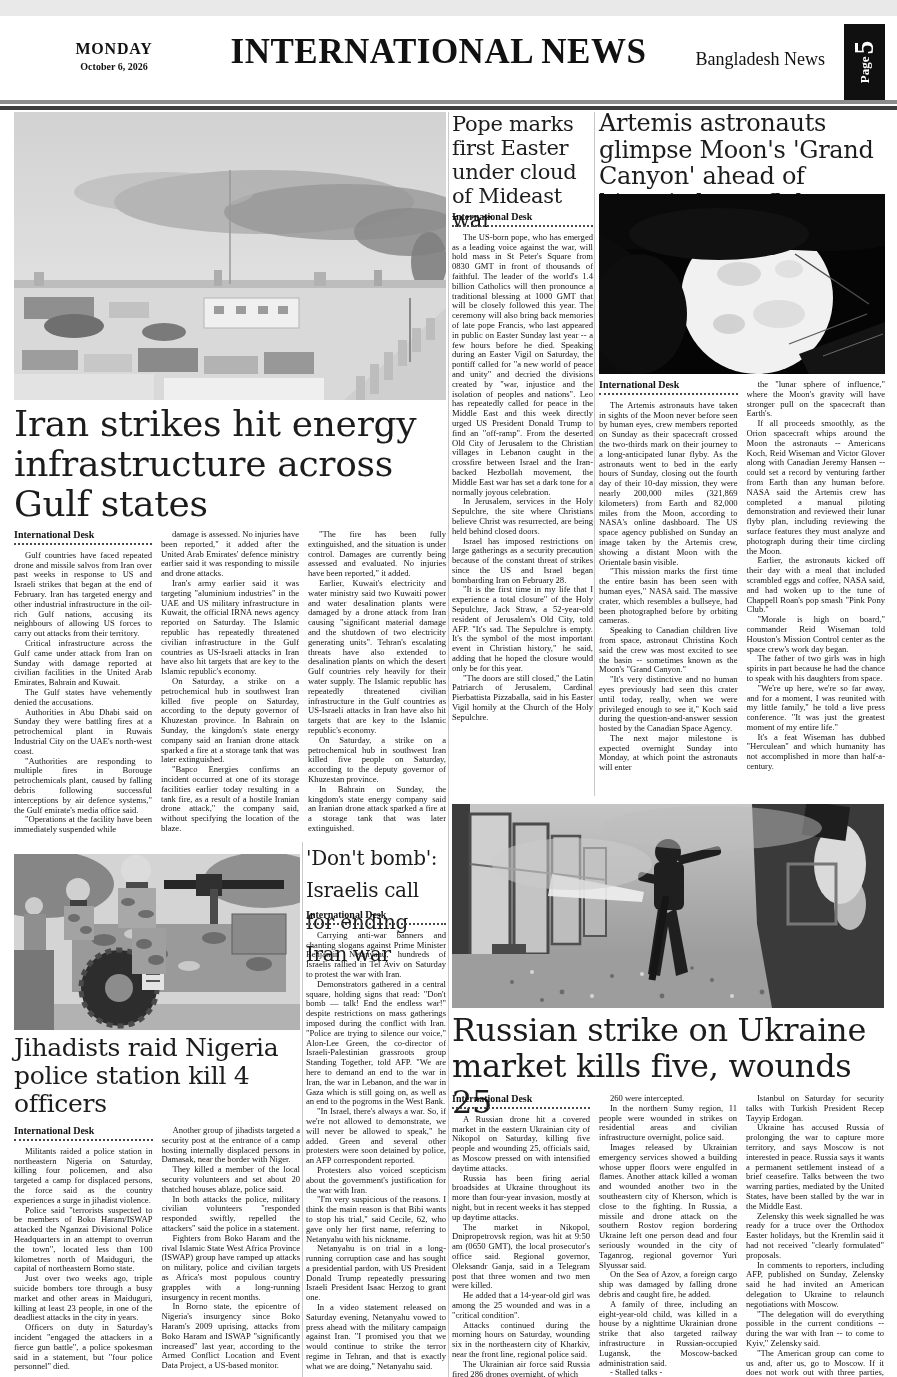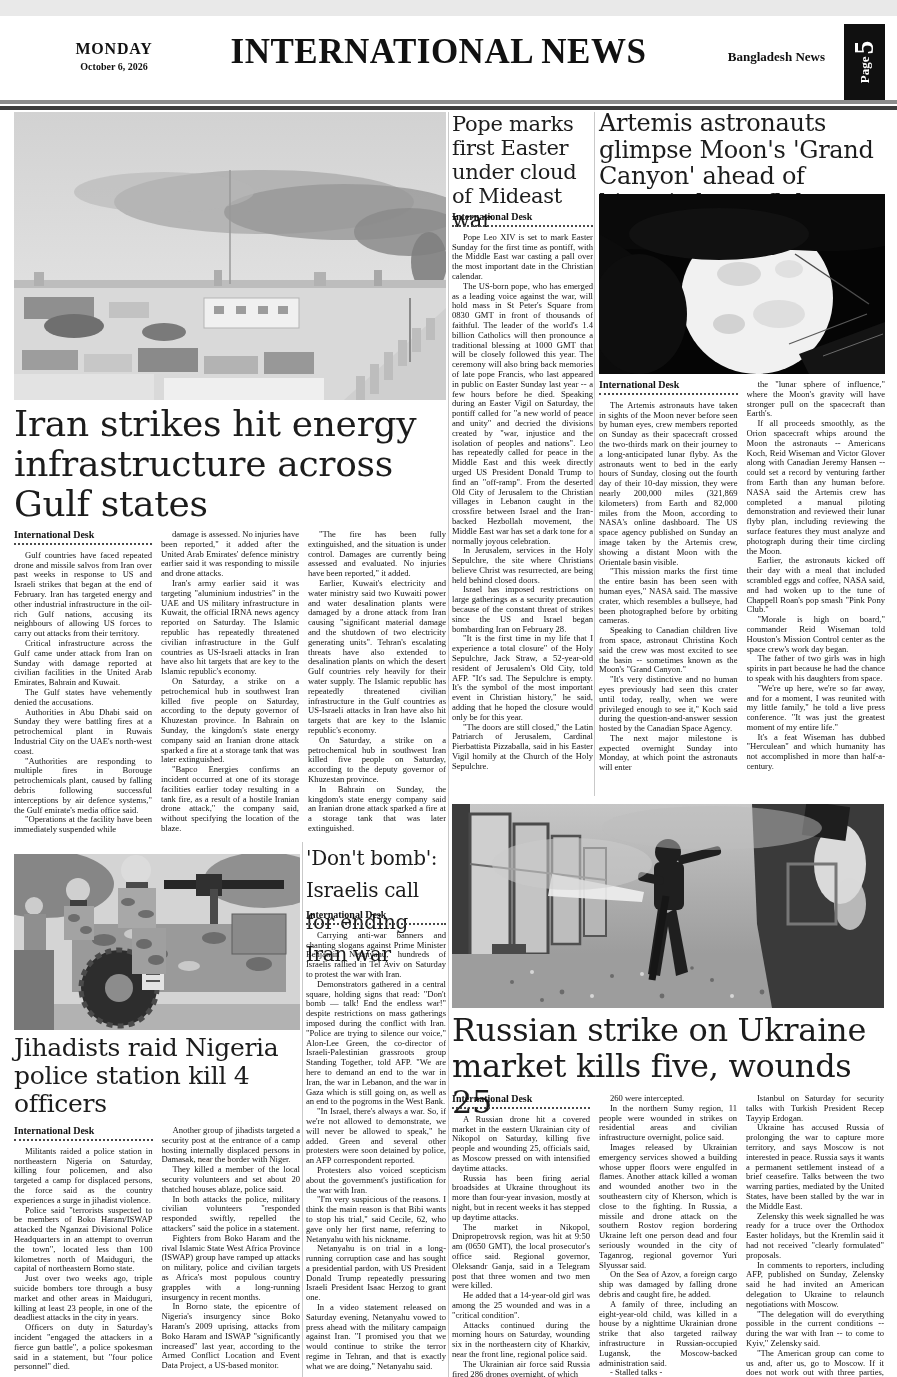--- a/index.html
+++ b/index.html
@@ -4,21 +4,21 @@
 <style>
   html,body{margin:0;padding:0;background:#e9e9e9;}
   .page{position:relative;width:897px;height:1377px;background:#ffffff;margin:16px auto;
         font-family:"Liberation Serif",serif;color:#111;overflow:hidden;}
   
   .mast-day{position:absolute;left:38px;top:24px;width:152px;text-align:center;}
   .mast-day .d1{font-size:16px;font-weight:bold;letter-spacing:.8px;}
   .mast-day .d2{font-size:10px;font-weight:bold;margin-top:3px;}
   .mast-title{position:absolute;left:190px;right:210px;top:16px;text-align:center;
               font-size:35px;font-weight:bold;letter-spacing:.5px;white-space:nowrap;}
-  .mast-brand{position:absolute;right:72px;top:33px;font-size:13px;font-weight:bold;}
+  .mast-brand{position:absolute;right:72px;top:33px;font-size:18px;font-weight:normal;}
   .page-box{position:absolute;right:12px;top:8px;width:41px;height:76px;background:#101010;
             color:#fff;display:flex;align-items:center;justify-content:center;}
   .page-box .vert{writing-mode:vertical-rl;transform:rotate(180deg);font-weight:bold;
             display:flex;align-items:center;gap:2px;}
   .page-box .pg-word{font-size:13px;}
   .page-box .pg-num{font-size:27px;line-height:1;}
   .rule1{position:absolute;left:0;top:84px;width:897px;height:4px;background:#8c8c8c;}
   .rule2{position:absolute;left:0;top:90px;width:897px;height:4px;background:#3d3d3d;}
   
   .headline{position:absolute;font-family:"DejaVu Serif","Liberation Serif",serif;
@@ -137,21 +137,20 @@
           <p>On Saturday, a strike on a petrochemical hub in southwest Iran killed five people on Saturday, according to the deputy governor of Khuzestan province.</p>
           <p>In Bahrain on Sunday, the kingdom's state energy company said an Iranian drone attack sparked a fire at a storage tank that was later extinguished.</p>
         </div>
     </div>
   </div>
 
   <div class="headline" style="left:452px;top:96px;width:142px;font-size:21px;line-height:24px;">Pope marks first Easter under cloud of Mideast war</div>
   <div class="single" style="left:452px;top:196px;width:141px;height:586px;">
     <div class="byline"><span class="bname">International Desk</span></div>
     <div class="paras">
-        <p>Pope Leo XIV is set to mark Easter Sunday for the first time as pontiff, with the Middle East war casting a pall over the most important date in the Christian calendar.</p>
         <p>The US-born pope, who has emerged as a leading voice against the war, will hold mass in St Peter's Square from 0830 GMT in front of thousands of faithful. The leader of the world's 1.4 billion Catholics will then pronounce a traditional blessing at 1000 GMT that will be closely followed this year. The ceremony will also bring back memories of late pope Francis, who last appeared in public on Easter Sunday last year -- a few hours before he died. Speaking during an Easter Vigil on Saturday, the pontiff called for "a new world of peace and unity" and decried the divisions created by "war, injustice and the isolation of peoples and nations". Leo has repeatedly called for peace in the Middle East and this week directly urged US President Donald Trump to find an "off-ramp". From the deserted Old City of Jerusalem to the Christian villages in Lebanon caught in the crossfire between Israel and the Iran-backed Hezbollah movement, the Middle East war has set a dark tone for a normally joyous celebration.</p>
         <p>In Jerusalem, services in the Holy Sepulchre, the site where Christians believe Christ was resurrected, are being held behind closed doors.</p>
         <p>Israel has imposed restrictions on large gatherings as a security precaution because of the constant threat of strikes since the US and Israel began bombarding Iran on February 28.</p>
         <p>"It is the first time in my life that I experience a total closure" of the Holy Sepulchre, Jack Straw, a 52-year-old resident of Jerusalem's Old City, told AFP. "It's sad. The Sepulchre is empty. It's the symbol of the most important event in Christian history," he said, adding that he hoped the closure would only be for this year.</p>
         <p>"The doors are still closed," the Latin Patriarch of Jerusalem, Cardinal Pierbattista Pizzaballa, said in his Easter Vigil homily at the Church of the Holy Sepulchre.</p>
       </div>
   </div>
 
   <div class="headline" style="left:599px;top:94px;width:288px;font-size:24px;line-height:26.5px;">Artemis astronauts glimpse Moon's 'Grand Canyon' ahead of historic lunar flyby</div>
   <div class="photo" style="left:599px;top:178px;width:286px;height:180px;">

